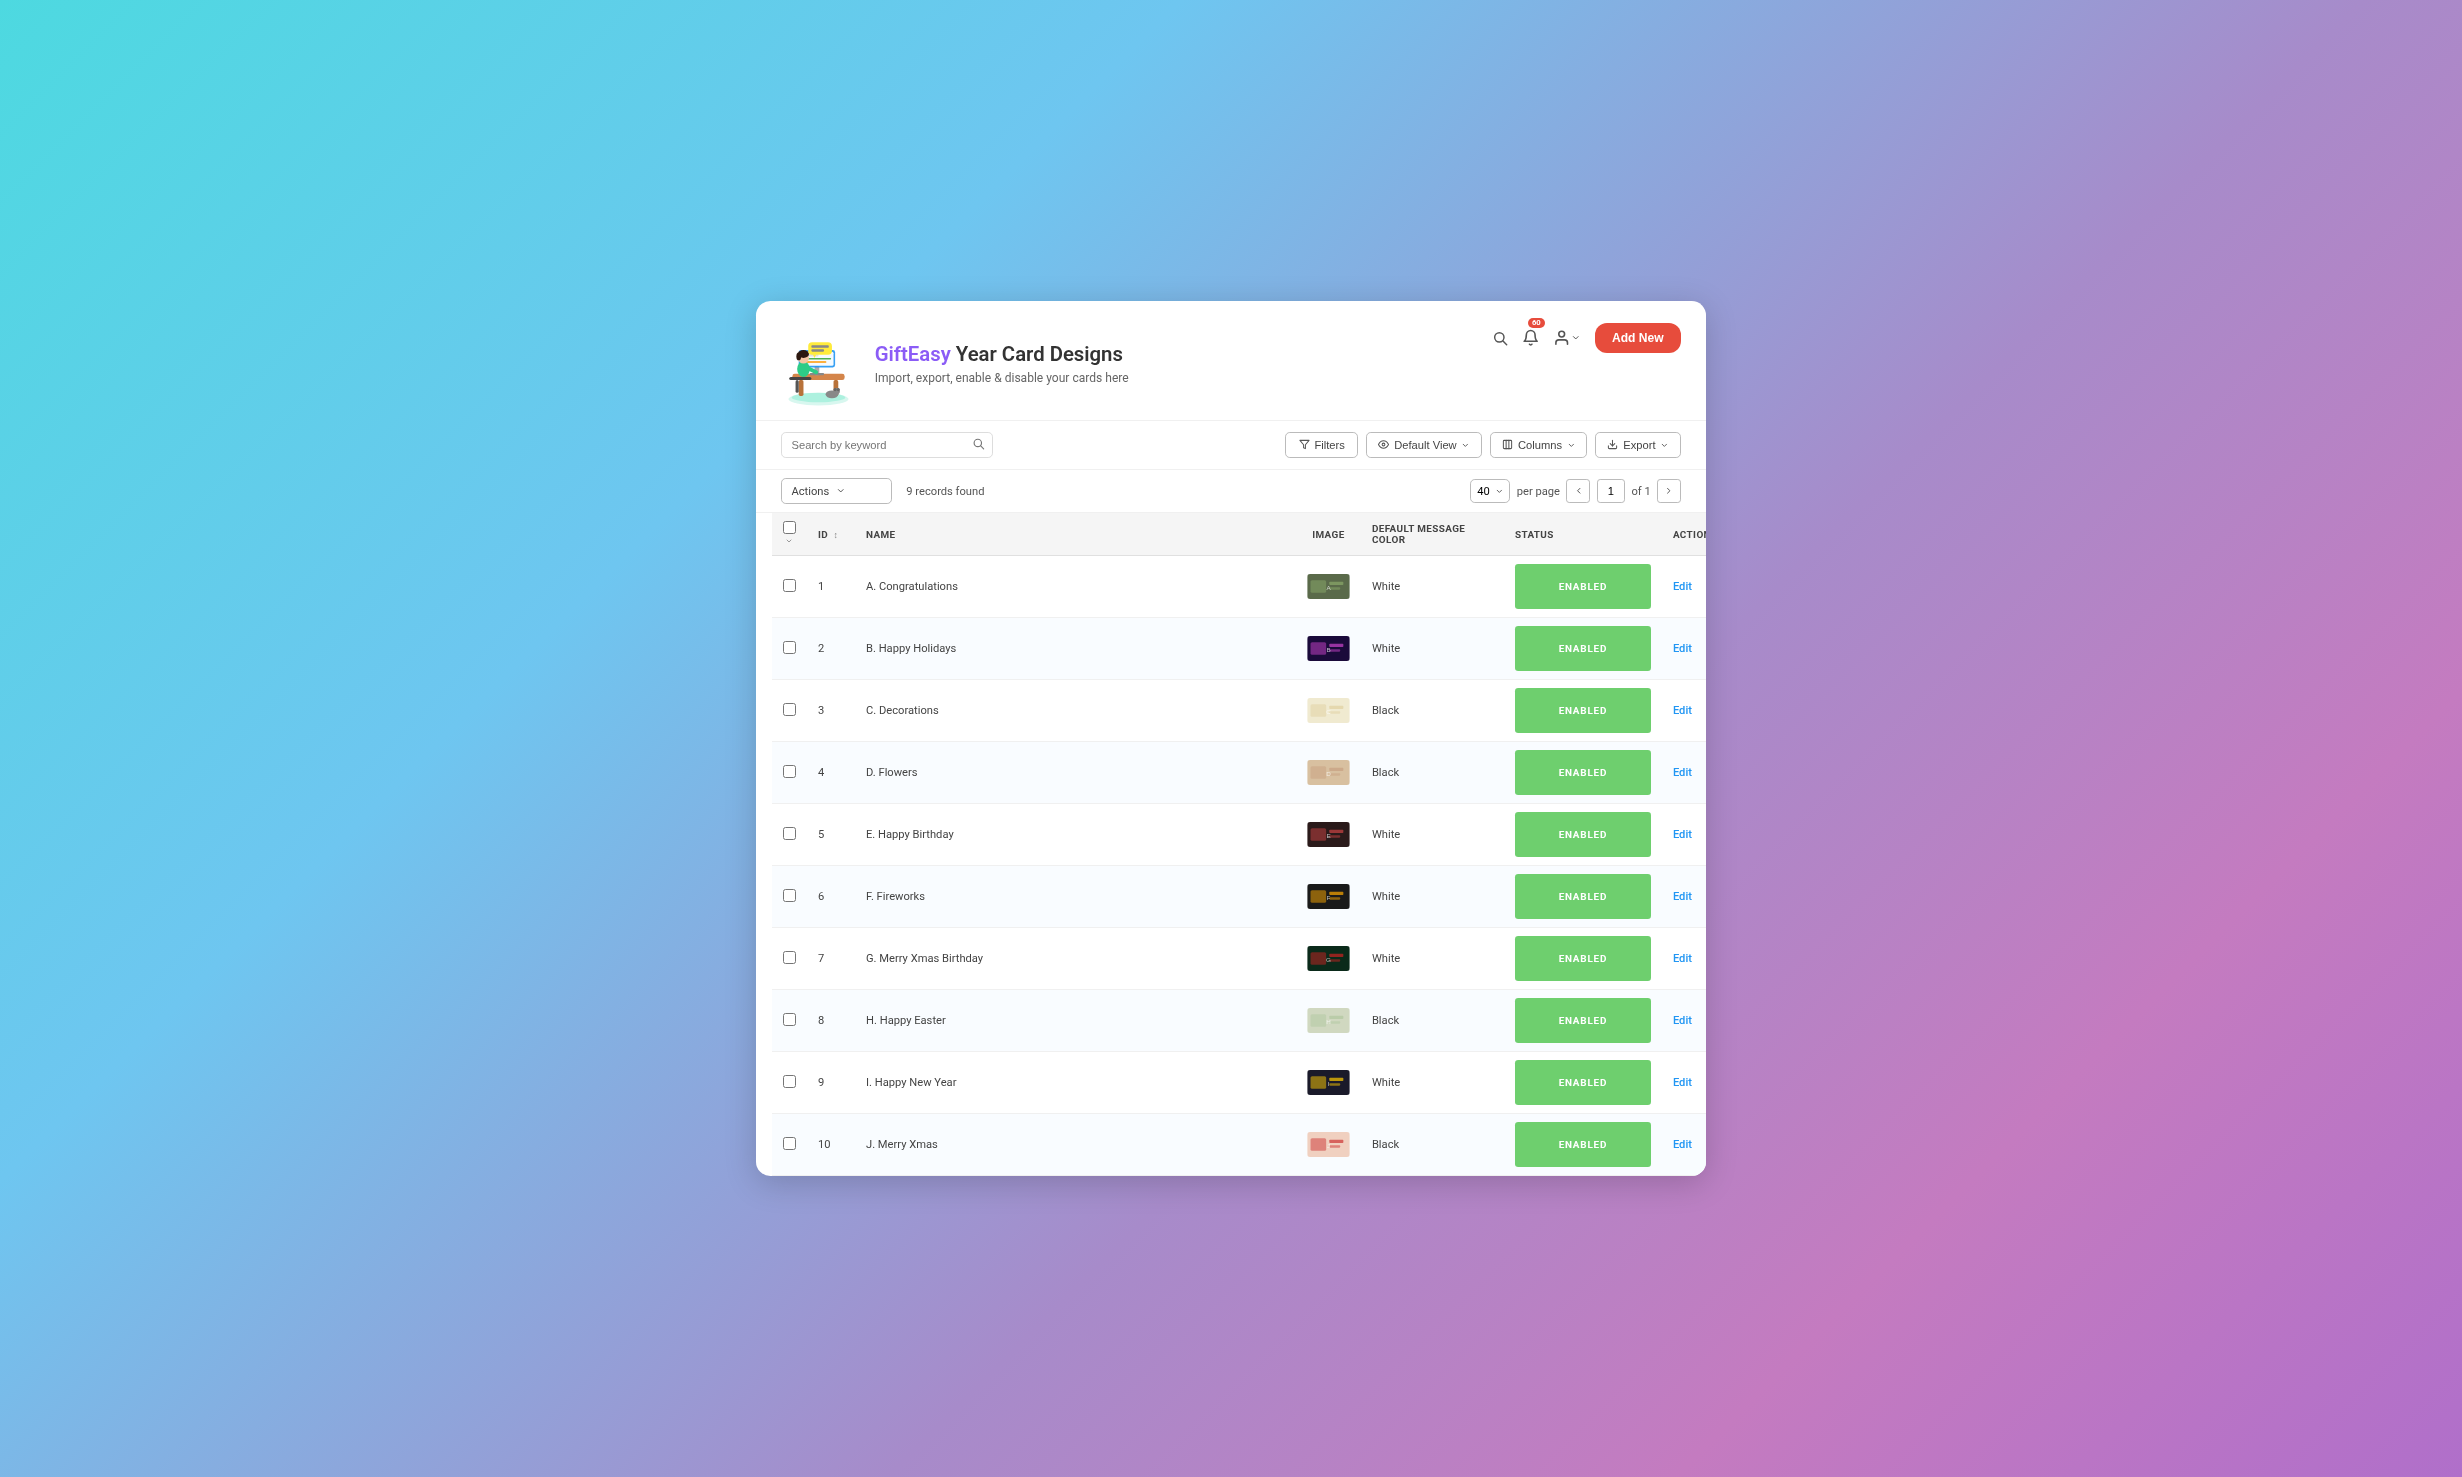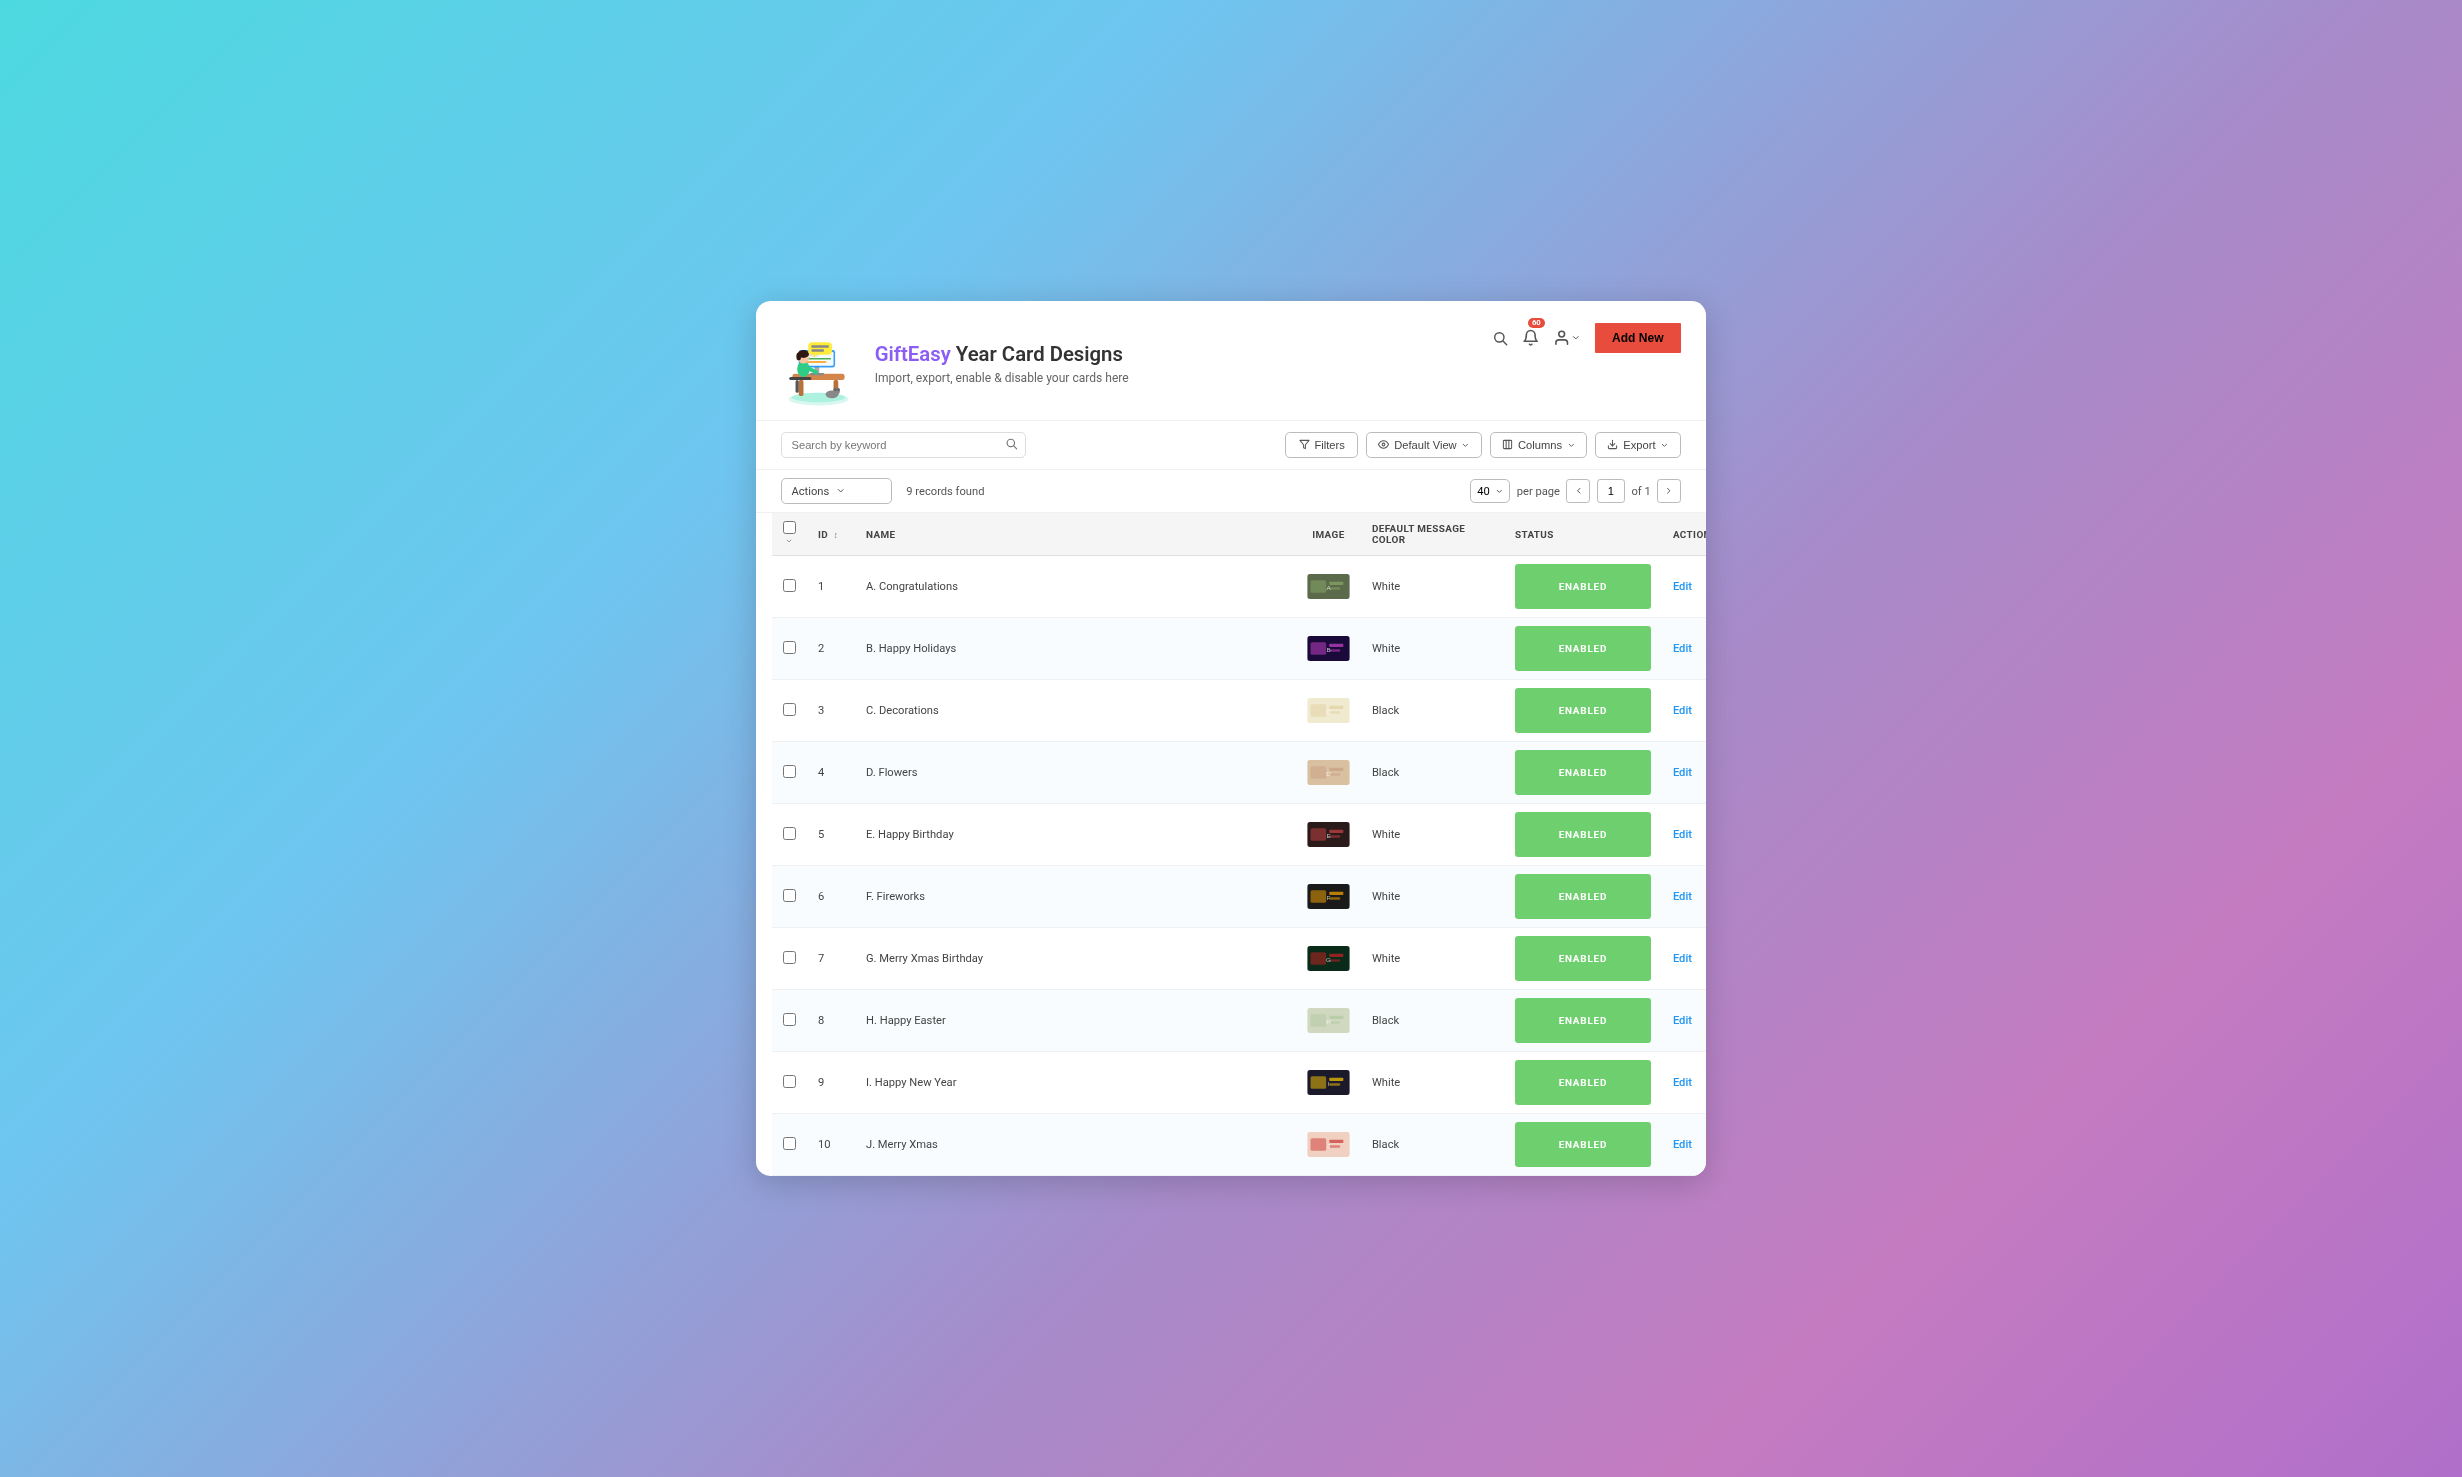--- a/index.html
+++ b/index.html
@@ -75,40 +75,40 @@
       right: -5.5px;
       background: #e74c3c;
       color: #fff;
       border-radius: 8px;
       font-size: 0.6rem;
       padding: 0.8px 4px;
       font-weight: 700;
     }
     .add-new-btn {
       background: #e74c3c;
-      color: #000000;
+      color: #ffffff;
       border: none;
-      border-radius: 1px;
+      border-radius: 12px;
       padding: 8px 17.4px;
       font-size: 0.95rem;
       font-weight: 600;
       cursor: pointer;
     }
     
     .toolbar {
       display: flex;
       align-items: center;
       justify-content: space-between;
       padding: 11px 25px;
       gap: 9.5px;
       border-bottom: 0.8px solid #f0f0f0;
     }
     .search-wrap {
       position: relative;
-      width: 245px;
+      width: 212px;
     }
     .search-input {
       width: 100%;
       border: 0.8px solid #ddd;
       border-radius: 4.8px;
       padding: 6.3px 28.5px 6.3px 9.5px;
       font-size: 0.88rem;
       color: #888;
       outline: none;
     }

